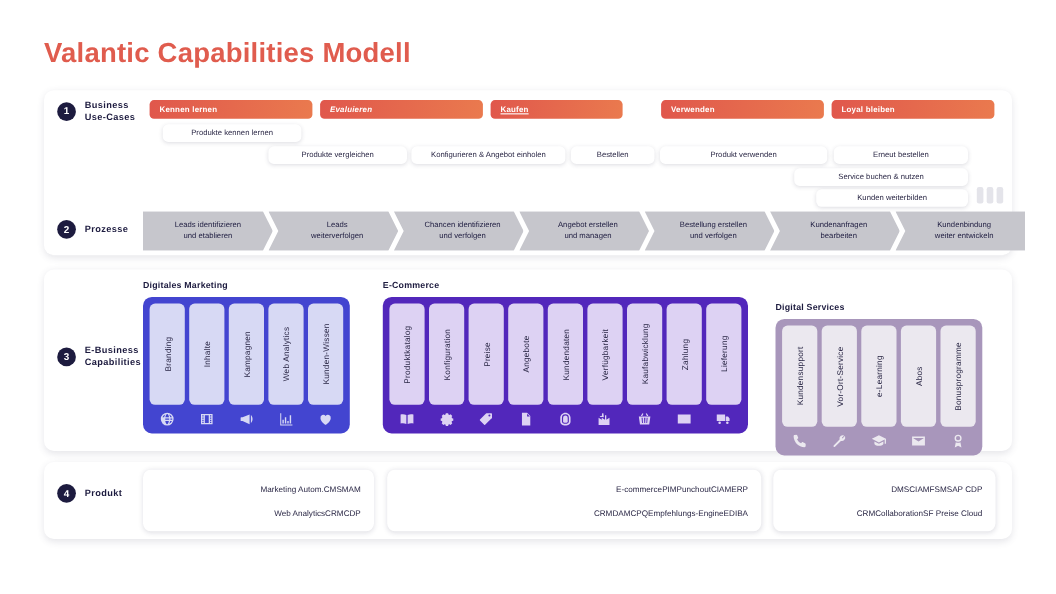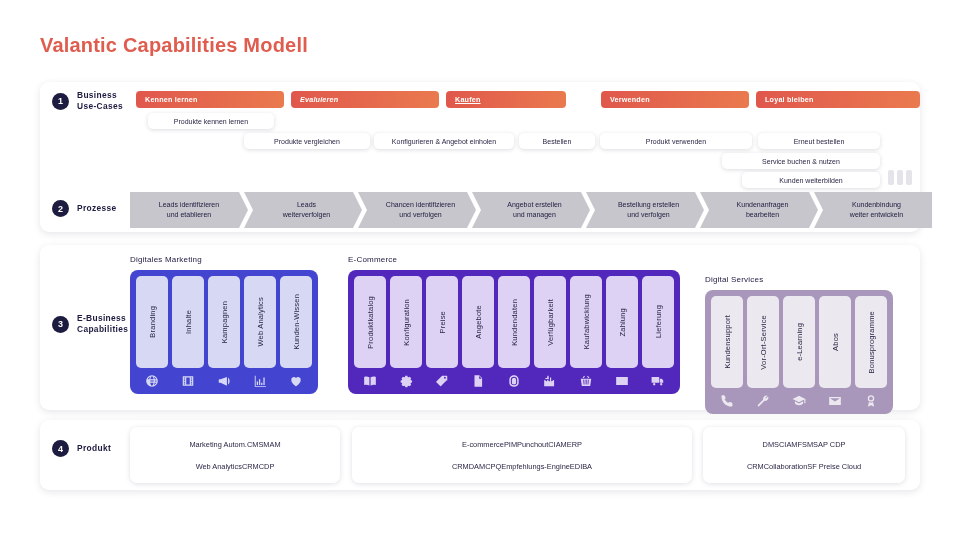--- a/index.html
+++ b/index.html
@@ -6,21 +6,21 @@
   html, body {
     width: 960px; height: 540px;
     background: #ffffff;
     font-family: "Liberation Sans", sans-serif;
     overflow: hidden;
   }
   #root { position: relative; width: 960px; height: 540px; background: #fff; }
 
   .page-title {
     position: absolute; left: 40px; top: 34px;
-    font-size: 20px; font-weight: bold; color: #e05c4e;
+    font-size: 25px; font-weight: bold; color: #e05c4e;
     letter-spacing: 0.2px;
   }
 
   
   .panel {
     position: absolute;
     background: #ffffff;
     border-radius: 9px;
     box-shadow: 0 2px 7px rgba(60,60,90,0.13);
   }
@@ -81,21 +81,21 @@
     white-space: pre-line;
     clip-path: polygon(0 0, calc(100% - 9px) 0, 100% 50%, calc(100% - 9px) 100%, 0 100%, 9px 50%);
     padding-left: 7px;
   }
   .proc.first { clip-path: polygon(0 0, calc(100% - 9px) 0, 100% 50%, calc(100% - 9px) 100%, 0 100%); padding-left:0; }
   .proc.last  { clip-path: polygon(0 0, 100% 0, 100% 100%, 0 100%, 9px 50%); }
 
   
   .cap-group { position: absolute; top: 255px; }
   .cap-title {
-    font-size: 8px; font-weight: normal; color: #1d1b3f;
+    font-size: 8px; font-weight: bold; color: #1d1b3f;
     margin-bottom: 6px; letter-spacing: 0.2px;
   }
   .cap-box { border-radius: 8px; padding: 6px 6px 0 6px; display: flex; gap: 4px; }
   .cap-col { display: flex; flex-direction: column; align-items: center; width: 32px; }
   .cap-card {
     width: 32px; height: 92px; border-radius: 5px;
     display: flex; align-items: center; justify-content: center;
   }
   .cap-card span {
     writing-mode: vertical-rl; transform: rotate(180deg);
@@ -122,21 +122,21 @@
   #grp-services .cap-icon svg { fill: #ebe8ef; }
 
   
   .sys-card {
     position: absolute; top: 427px; height: 56px;
     background: #fff; border-radius: 7px;
     box-shadow: 0 1px 5px rgba(50,50,80,0.15);
     display: flex; flex-direction: column; justify-content: center;
     padding: 0 12px;
   }
-  .sys-row { display: flex; justify-content: center; align-items: center; height: 22px; }
+  .sys-row { display: flex; justify-content: flex-end; align-items: center; height: 22px; }
   .sys-row span { font-size: 7.4px; color: #2a2745; white-space: nowrap; }
 </style>
 </head>
 <body>
 
 <div id="root">
 
   <div class="page-title">Valantic Capabilities Modell</div>
 
   <div class="panel" id="panel-top"></div>
@@ -168,21 +168,21 @@
       </div>
       <div class="stage" style="left: 291px; width: 148px; font-style: italic;">
         <span>Evaluieren</span>
       </div>
       <div class="stage" style="left: 446px; width: 120px; text-decoration: underline;">
         <span>Kaufen</span>
       </div>
       <div class="stage" style="left: 601px; width: 148px;">
         <span>Verwenden</span>
       </div>
-      <div class="stage" style="left: 756px; width: 164px;">
+      <div class="stage" style="left: 756px; width: 148px;">
         <span>Loyal bleiben</span>
       </div>
     </div>
   <div id="subchips-container">
       <div class="subchip" style="left: 148px; top: 113px; width: 126px;">
         <span>Produkte kennen lernen</span>
       </div>
       <div class="subchip" style="left: 244px; top: 133px; width: 126px;">
         <span>Produkte vergleichen</span>
       </div>

